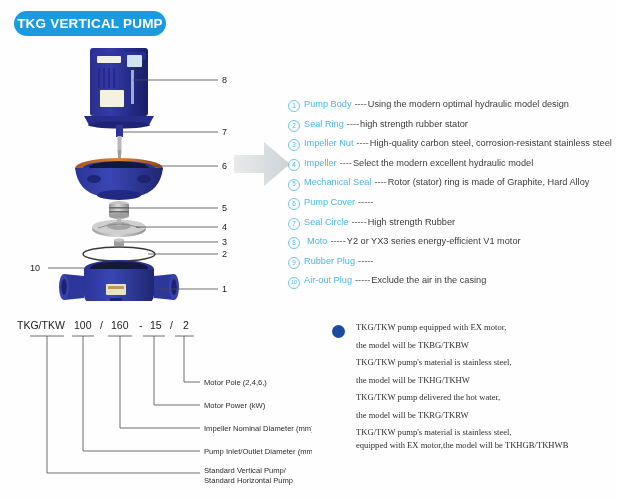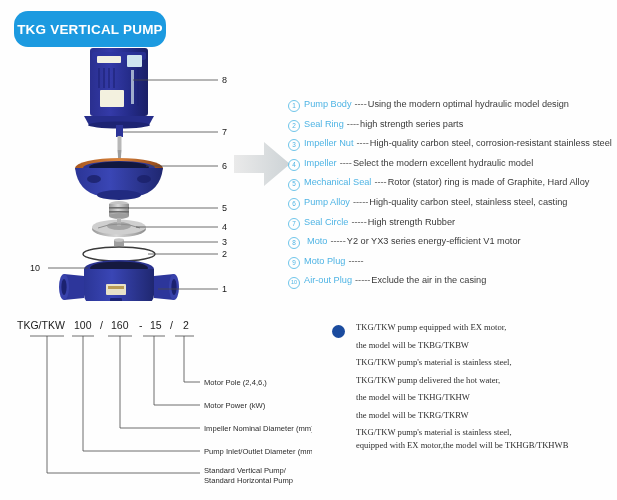--- a/index.html
+++ b/index.html
@@ -8,21 +8,21 @@
     background:#fefefe;
     font-family:"Liberation Sans", sans-serif;
     position:relative;overflow:hidden;
     color:#333;
   }
   .page{position:relative;width:617px;height:500px;}
 
   
   .title-banner{
     position:absolute;left:14px;top:11px;
-    width:152px;height:36px;
+    width:152px;height:25px;
     background:#1c9ae0;
     border-radius:14px;
     display:flex;align-items:center;justify-content:center;
   }
   .title-banner span{
     color:#ffffff;font-size:13.5px;font-weight:bold;
     letter-spacing:.2px;white-space:nowrap;
   }
 
   
@@ -231,21 +231,21 @@
       <span class="num-circle">1</span>
       <span class="part-name">Pump Body</span>
       <span class="dashes">----</span>
       <span class="part-desc">Using the modern optimal hydraulic model design</span>
     </div>
 
     <div class="legend-row">
       <span class="num-circle">2</span>
       <span class="part-name">Seal Ring</span>
       <span class="dashes">----</span>
-      <span class="part-desc">high strength series parts</span>
+      <span class="part-desc">high strength rubber stator</span>
     </div>
 
     <div class="legend-row">
       <span class="num-circle">3</span>
       <span class="part-name">Impeller Nut</span>
       <span class="dashes">----</span>
       <span class="part-desc">High-quality carbon steel, corrosion-resistant stainless steel</span>
     </div>
 
     <div class="legend-row">
@@ -257,42 +257,41 @@
 
     <div class="legend-row">
       <span class="num-circle">5</span>
       <span class="part-name">Mechanical Seal</span>
       <span class="dashes">----</span>
       <span class="part-desc">Rotor (stator) ring is made of Graphite, Hard Alloy</span>
     </div>
 
     <div class="legend-row">
       <span class="num-circle">6</span>
-      <span class="part-name">Pump Alloy</span>
-      <span class="dashes">-----</span>
-      <span class="part-desc">High-quality carbon steel, stainless steel, casting</span>
+      <span class="part-name">Pump Cover</span>
+      <span class="dashes">-----</span>
     </div>
 
     <div class="legend-row">
       <span class="num-circle">7</span>
       <span class="part-name">Seal Circle</span>
       <span class="dashes">-----</span>
       <span class="part-desc">High strength Rubber</span>
     </div>
 
     <div class="legend-row">
       <span class="num-circle">8</span>
       <span class="part-name" style="margin-left:3px">Moto</span>
       <span class="dashes">-----</span>
       <span class="part-desc">Y2 or YX3 series energy-efficient V1 motor</span>
     </div>
 
     <div class="legend-row">
       <span class="num-circle">9</span>
-      <span class="part-name">Moto Plug</span>
+      <span class="part-name">Rubber Plug</span>
       <span class="dashes">-----</span>
     </div>
 
     <div class="legend-row">
       <span class="num-circle wide">10</span>
       <span class="part-name">Air-out Plug</span>
       <span class="dashes">-----</span>
       <span class="part-desc">Exclude the air in the casing</span>
     </div>
 
@@ -341,20 +340,20 @@
         <text x="192" y="168">Standard  Horizontal Pump</text>
       </g>
     </svg>
   </div>
 
   <div class="variants">
     <div class="bullet-dot"></div>
     <div class="variant-line">TKG/TKW pump equipped with EX motor,</div>
     <div class="variant-line">the model will be TKBG/TKBW</div>
     <div class="variant-line">TKG/TKW pump's material is stainless steel,</div>
+    <div class="variant-line">the model will be TKHG/TKHW</div>
     <div class="variant-line">TKG/TKW pump delivered the hot water,</div>
-    <div class="variant-line">the model will be TKHG/TKHW</div>
     <div class="variant-line">the model will be TKRG/TKRW</div>
     <div class="variant-line tight">TKG/TKW pump's material is stainless steel,</div>
     <div class="variant-line">equipped with EX motor,the model will be TKHGB/TKHWB</div>
   </div>
 
 </div>
 
 </body></html>

